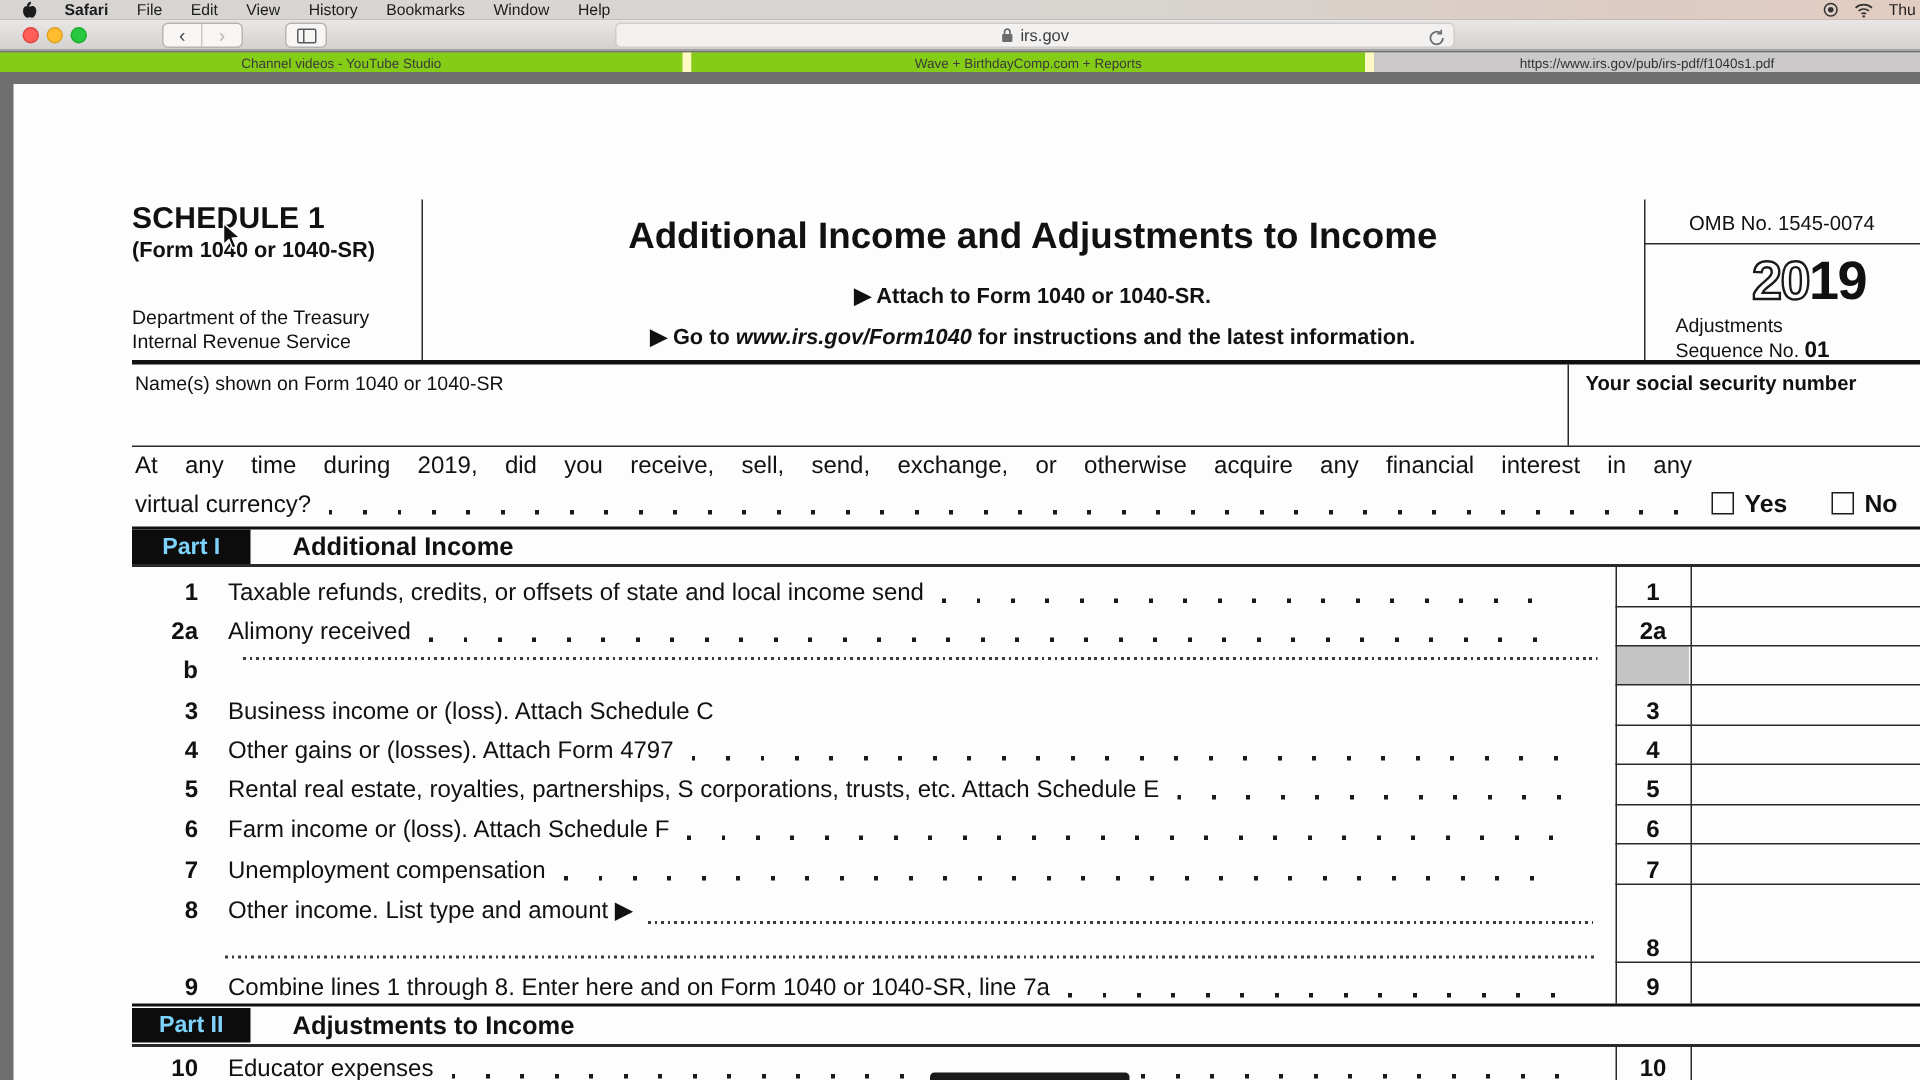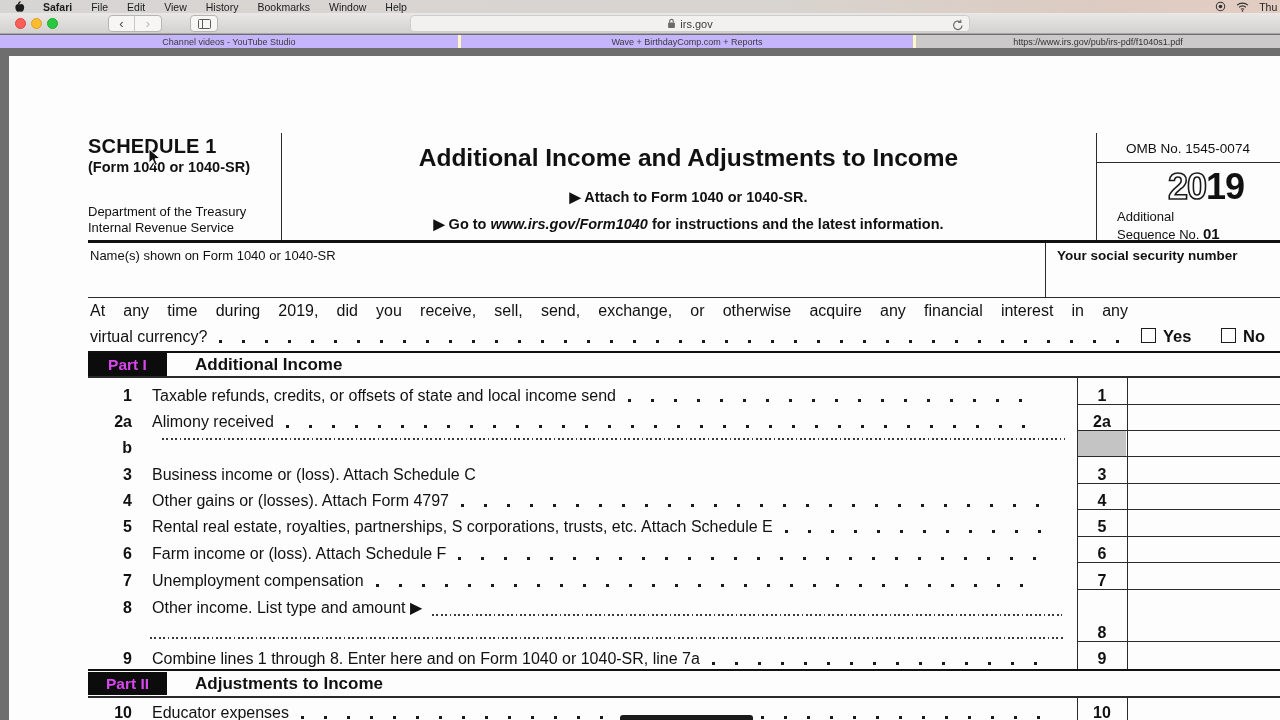--- a/index.html
+++ b/index.html
@@ -39,21 +39,21 @@
     background:#f3f1f0; border:1px solid #cfcdcc; border-radius:4px;
     display:flex; align-items:center; justify-content:center; font-size:11px; color:#3c3c3c; }
   .urlfield .lock { margin-right:4px; display:flex; }
   .reload { position:absolute; right:5px; top:2.5px; display:flex; }
 
   
   .tabbar { position:absolute; left:0; top:35px; width:1280px; height:13px; display:flex;
     background:#aaa8a8; z-index:28; }
   .tab { height:13px; display:flex; align-items:center; justify-content:center;
     font-size:9px; color:#3b3b3b; overflow:hidden; white-space:nowrap;
-    border-right:3px solid #fef9c3; background:#c4b5fd; }
+    border-right:6px solid #fef9c3; background:#84cc16; }
   .tab.active { background:#cbc9c9; color:#333; }
 
   
   .canvas { position:absolute; left:0; top:48px; width:1280px; height:672px; background:#6e6e6e; }
   .page { position:absolute; left:9px; top:8px; width:1271px; height:664px; background:#fdfdfd;
     color:#111; }
   .abs { position:absolute; }
 
   
   .f13 { font-size:13px; }
@@ -77,21 +77,21 @@
     font-size:16px; line-height:19px; }
   .lnum { position:absolute; left:1068px; width:50px; text-align:center; font-weight:bold;
     font-size:16px; line-height:19px; }
   .dots { flex:1; height:2.6px; align-self:flex-end; margin:0 4px 3px 12px;
     background:repeating-linear-gradient(to right,#1a1a1a 0 2.6px,transparent 2.6px 23px); }
   .dashline { flex:1; height:1.8px; align-self:flex-end; margin:0 0 1px 10px;
     background:repeating-linear-gradient(to right,#3a3a3a 0 1.8px,transparent 1.8px 4.4px); }
   .cline { position:absolute; left:1068px; right:0; height:1px; background:#2a2a2a; }
 
   .band-label { position:absolute; left:79px; width:79px; height:23px; background:#0c0c0c;
-    color:#d946ef; font-weight:bold; font-size:15.5px; display:flex; align-items:center; justify-content:center; }
+    color:#7dd3fc; font-weight:bold; font-size:15.5px; display:flex; align-items:center; justify-content:center; }
   .band-title { position:absolute; left:186px; font-weight:bold; font-size:17px; }
 
   .checkbox { position:absolute; width:15px; height:15px; border:1.8px solid #1d1d1d; background:#fdfdfd; }
   .cblabel { position:absolute; font-weight:bold; font-size:16.5px; }
 
   .graycell { position:absolute; left:1069px; top:374px; width:48px; height:26px; background:#c4c4c4; }
 
   .justify2 { text-align:justify; text-align-last:justify; }
 
   .scrubber { position:absolute; left:611px; top:659px; width:133px; height:5px;
@@ -186,21 +186,21 @@
     <div class="abs sub" style="left:272px; top:160px; width:815px;">
       <span>▶ Go to </span><span class="ital">www.irs.gov/Form1040</span><span> for instructions and the latest information.</span>
     </div>
 
     <div class="vline" style="left:1087px; top:77px; height:108px;"></div>
     <div class="abs f13b" style="left:1087px; top:85px; width:184px; text-align:center; font-weight:normal; font-size:13.5px;">OMB No. 1545-0074</div>
     <div class="hline" style="left:1087px; top:106px; right:0;"></div>
     <div class="abs year" style="left:1087px; top:110px; width:220px;">
       <span class="yr-outline">20</span><span>19</span>
     </div>
-    <div class="abs f13" style="left:1108px; top:153px;">Additional</div>
+    <div class="abs f13" style="left:1108px; top:153px;">Adjustments</div>
     <div class="abs f13" style="left:1108px; top:169px;">
       <span>Sequence No. </span><span style="font-weight:bold; font-size:15px;">01</span>
     </div>
 
     <div class="hline thick" style="left:79px; top:184px; right:0; height:3px;"></div>
 
     <div class="abs f13" style="left:81px; top:192px;">Name(s) shown on Form 1040 or 1040-SR</div>
     <div class="vline" style="left:1036px; top:187px; height:54px;"></div>
     <div class="abs f13b" style="left:1048px; top:192px;">Your social security number</div>
     <div class="hline" style="left:79px; top:241px; right:0;"></div>

